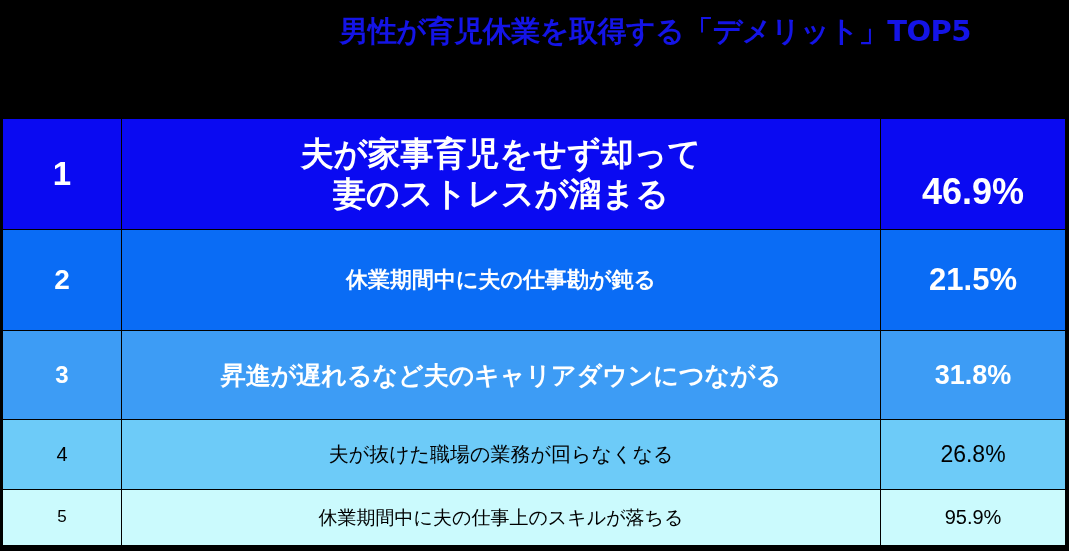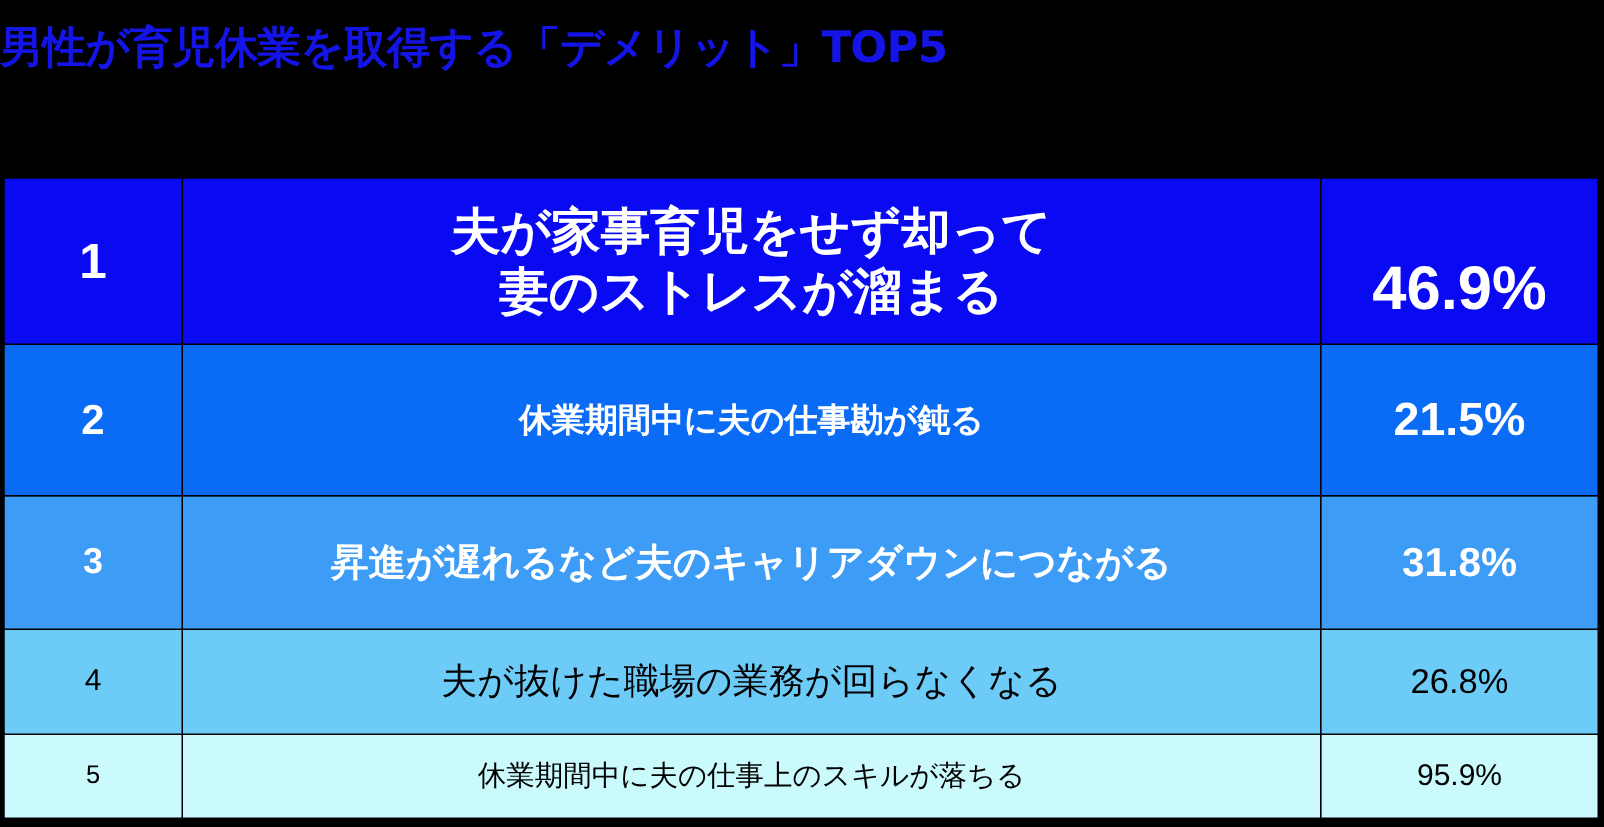--- a/index.html
+++ b/index.html
@@ -28,21 +28,21 @@
     top: 0;
     width: 1069px;
     height: 104px;
     background: #000000;
   }
   #chart-title {
     position: absolute;
     left: 0;
     top: 14px;
     width: 971px;
-    text-align: left;
+    text-align: right;
     color: #1414e6;
     font-size: 29px;
     font-weight: bold;
     letter-spacing: -0.5px;
     line-height: 34px;
     white-space: nowrap;
     font-family: "DejaVu Sans", "Liberation Sans", sans-serif;
   }
 
   
@@ -81,38 +81,38 @@
   .cell-text {
     display: block;
     line-height: 1.22;
   }
 
   
   tr.rank-1 td { background: #0a0af2; height: 111px; }
   tr.rank-1 .cell-text { color: #ffffff; font-weight: bold; }
   tr.rank-1 .rank-cell .cell-text  { font-size: 33px; }
   tr.rank-1 .label-cell .cell-text { font-size: 33px; }
-  tr.rank-1 .value-cell .cell-text { font-size: 41px; margin-top: 36px; }
+  tr.rank-1 .value-cell .cell-text { font-size: 36px; margin-top: 36px; }
 
   tr.rank-2 td { background: #0a6cf5; height: 101px; }
   tr.rank-2 .cell-text { color: #ffffff; font-weight: bold; }
   tr.rank-2 .rank-cell .cell-text  { font-size: 28px; }
   tr.rank-2 .label-cell .cell-text { font-size: 22px; }
   tr.rank-2 .value-cell .cell-text { font-size: 31px; }
 
   tr.rank-3 td { background: #3d9cf5; height: 89px; }
   tr.rank-3 .cell-text { color: #ffffff; font-weight: bold; }
   tr.rank-3 .rank-cell .cell-text  { font-size: 24px; }
   tr.rank-3 .label-cell .cell-text { font-size: 25px; }
   tr.rank-3 .value-cell .cell-text { font-size: 27px; }
 
   tr.rank-4 td { background: #6dcbf8; height: 70px; }
   tr.rank-4 .cell-text { color: #000000; font-weight: normal; }
   tr.rank-4 .rank-cell .cell-text  { font-size: 20px; }
-  tr.rank-4 .label-cell .cell-text { font-size: 24px; }
+  tr.rank-4 .label-cell .cell-text { font-size: 20px; }
   tr.rank-4 .value-cell .cell-text { font-size: 23px; }
 
   tr.rank-5 td { background: #cbfafd; height: 56px; }
   tr.rank-5 .cell-text { color: #000000; font-weight: normal; }
   tr.rank-5 .rank-cell .cell-text  { font-size: 17px; }
   tr.rank-5 .label-cell .cell-text { font-size: 19px; font-family: Liberation Serif, serif; }
   tr.rank-5 .value-cell .cell-text { font-size: 20px; }
 </style>
 </head>
 <body>

